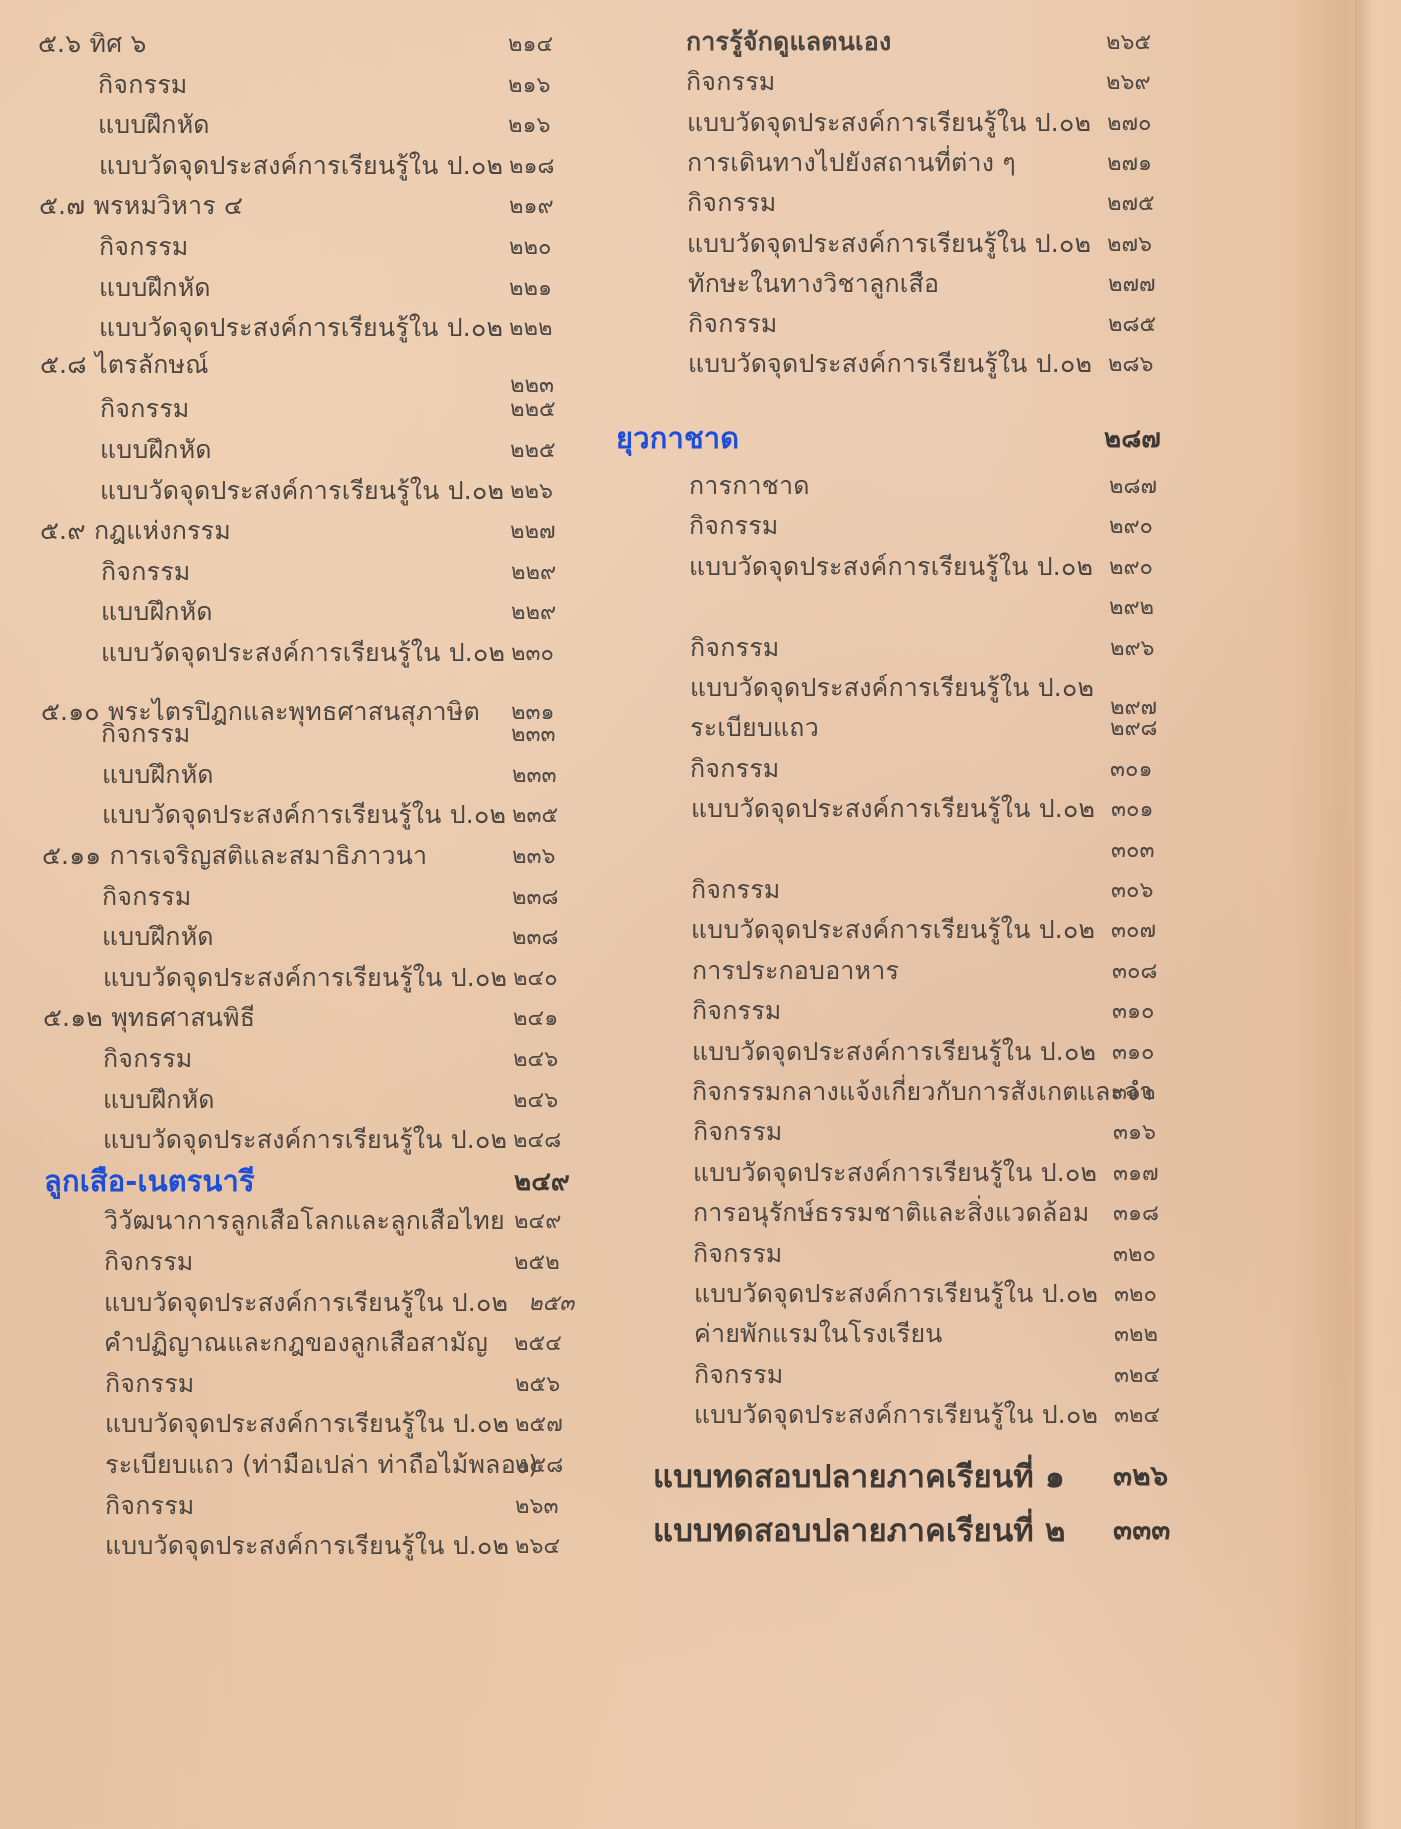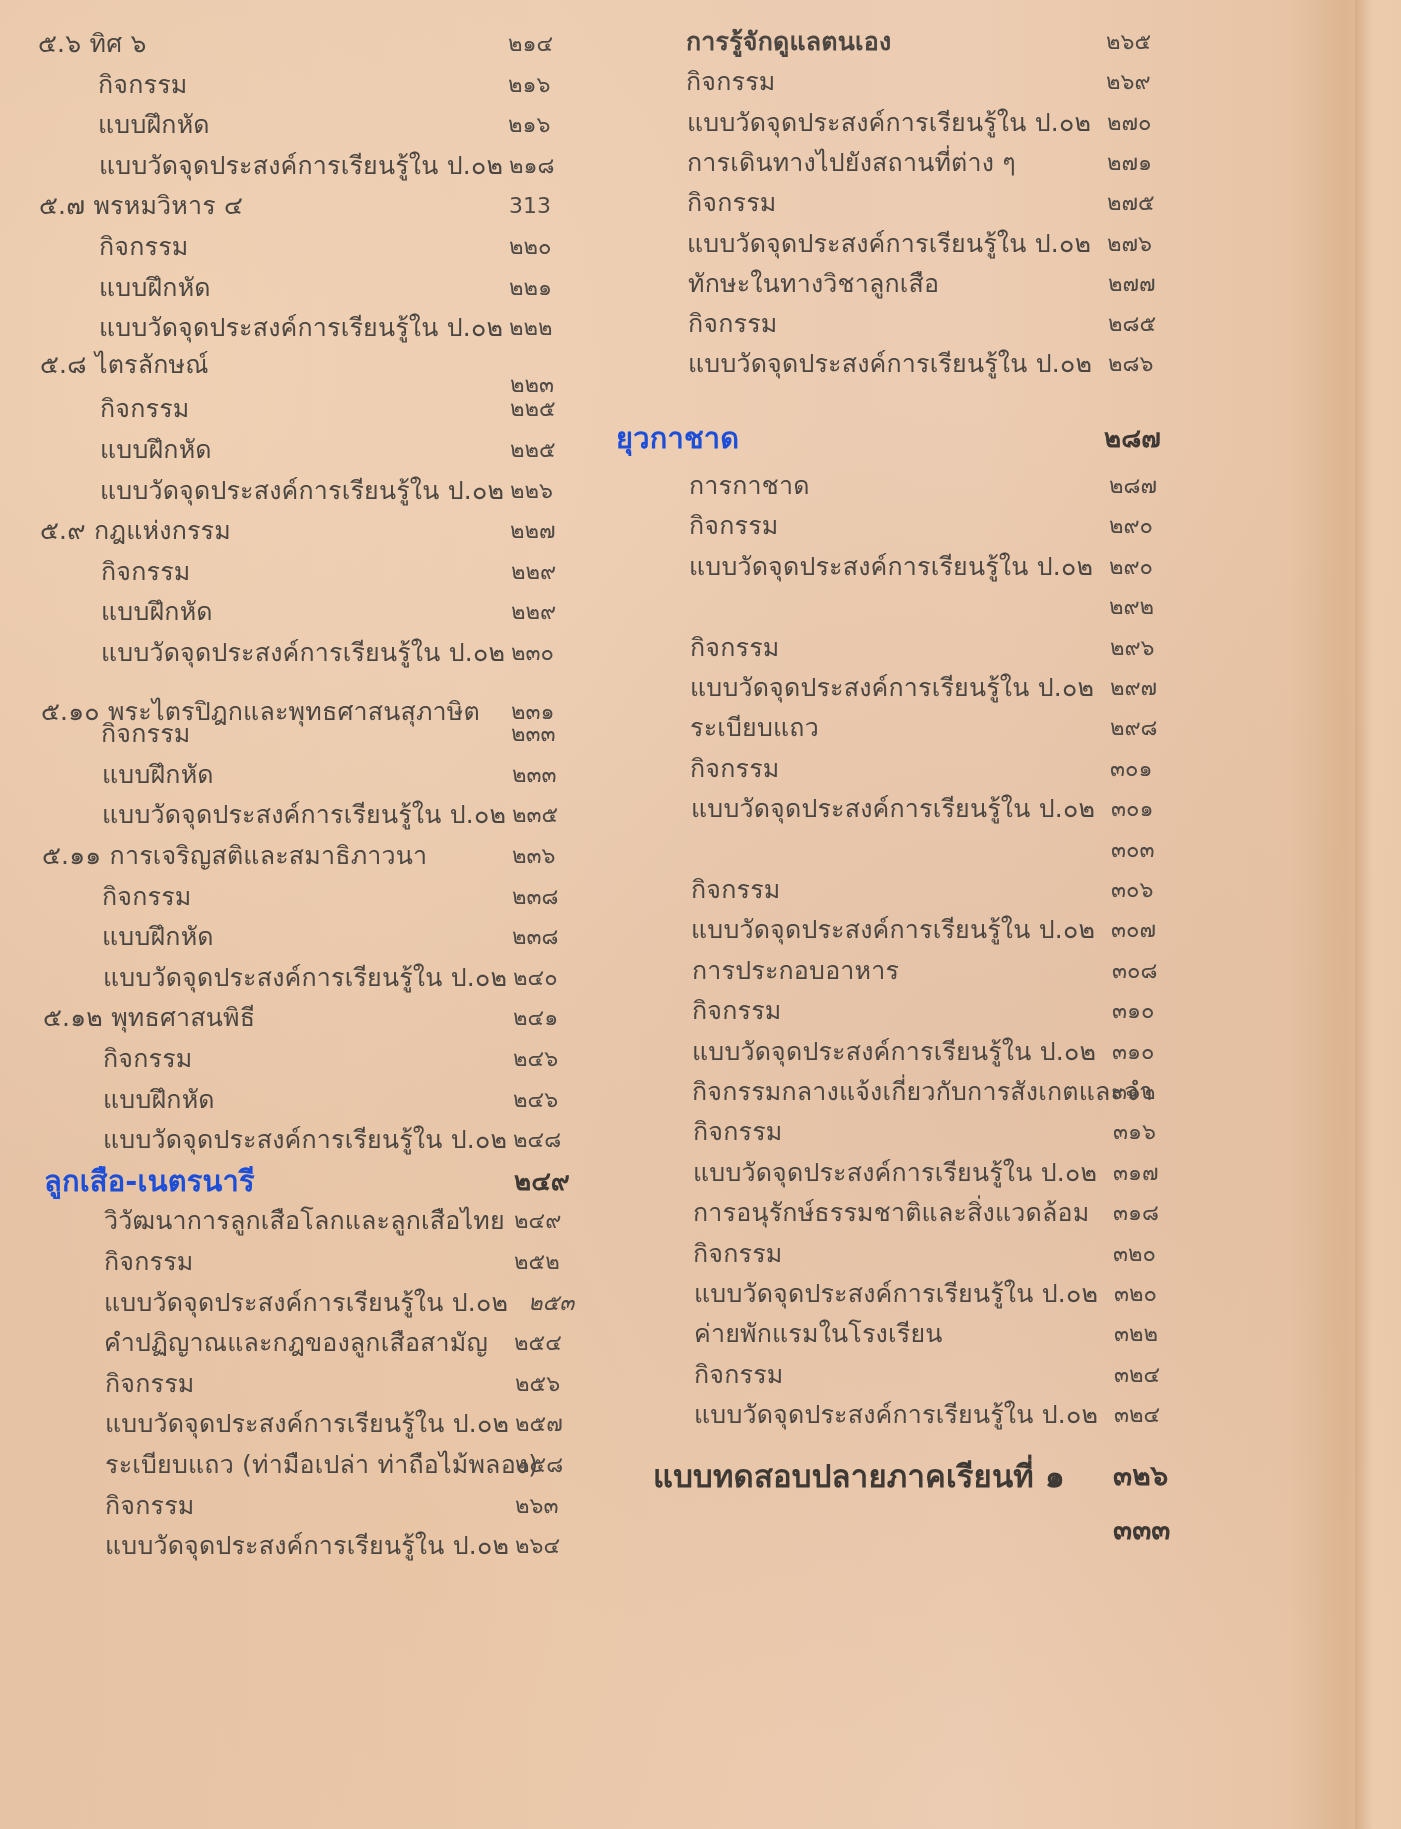--- a/index.html
+++ b/index.html
@@ -95,21 +95,21 @@
       <div class="row" style="top: 105px; left: 0px; width: 100%;">
         <span class="title" style="left: 98px;">แบบฝึกหัด</span>
         <span class="page-num" style="left: 508px;">๒๑๖</span>
       </div>
       <div class="row" style="top: 146px; left: 0px; width: 100%;">
         <span class="title" style="left: 99px;">แบบวัดจุดประสงค์การเรียนรู้ใน ป.๐๒</span>
         <span class="page-num" style="left: 509px;">๒๑๘</span>
       </div>
       <div class="row" style="top: 186px; left: 0px; width: 100%;">
         <span class="title" style="left: 39px;">๕.๗ พรหมวิหาร ๔</span>
-        <span class="page-num" style="left: 509px;">313</span>
+        <span class="page-num" style="left: 509px;">๒๑๙</span>
       </div>
       <div class="row" style="top: 227px; left: 0px; width: 100%;">
         <span class="title" style="left: 99px;">กิจกรรม</span>
         <span class="page-num" style="left: 509px;">๒๒๐</span>
       </div>
       <div class="row" style="top: 268px; left: 0px; width: 100%;">
         <span class="title" style="left: 99px;">แบบฝึกหัด</span>
         <span class="page-num" style="left: 509px;">๒๒๑</span>
       </div>
       <div class="row" style="top: 308px; left: 0px; width: 100%;">
@@ -292,21 +292,21 @@
       </div>
       <div class="row" style="top: 587px; left: 0px; width: 100%;">
         <span class="page-num" style="left: 409px;">๒๙๒</span>
       </div>
       <div class="row" style="top: 628px; left: 0px; width: 100%;">
         <span class="title" style="left: -10px;">กิจกรรม</span>
         <span class="page-num" style="left: 410px;">๒๙๖</span>
       </div>
       <div class="row" style="top: 668px; left: 0px; width: 100%;">
         <span class="title" style="left: -10px;">แบบวัดจุดประสงค์การเรียนรู้ใน ป.๐๒</span>
-        <span class="page-num" style="left: 410px;">๒๙๗</span>
+        <span class="page-num" style="left: 410px; margin-top: 19px;">๒๙๗</span>
       </div>
       <div class="row" style="top: 708px; left: 0px; width: 100%;">
         <span class="title" style="left: -10px;">ระเบียบแถว</span>
         <span class="page-num" style="left: 410px;">๒๙๘</span>
       </div>
       <div class="row" style="top: 749px; left: 0px; width: 100%;">
         <span class="title" style="left: -10px;">กิจกรรม</span>
         <span class="page-num" style="left: 410px;">๓๐๑</span>
       </div>
       <div class="row" style="top: 789px; left: 0px; width: 100%;">
@@ -370,16 +370,17 @@
       </div>
       <div class="row" style="top: 1395px; left: 0px; width: 100%;">
         <span class="title" style="left: -6px;">แบบวัดจุดประสงค์การเรียนรู้ใน ป.๐๒</span>
         <span class="page-num" style="left: 414px;">๓๒๔</span>
       </div>
       <div class="row big-heading" style="top: 1456px; left: 0px; width: 100%;">
         <span class="title" style="left: -47px;">แบบทดสอบปลายภาคเรียนที่ ๑</span>
         <span class="page-num" style="left: 413px;">๓๒๖</span>
       </div>
       <div class="row big-heading" style="top: 1510px; left: 0px; width: 100%;">
+        <span class="title" style="left: -47px;">แบบทดสอบปลายภาคเรียนที่ ๒</span>
         <span class="page-num" style="left: 413px;">๓๓๓</span>
       </div>
     </div>
 </div>
 
 </body></html>

